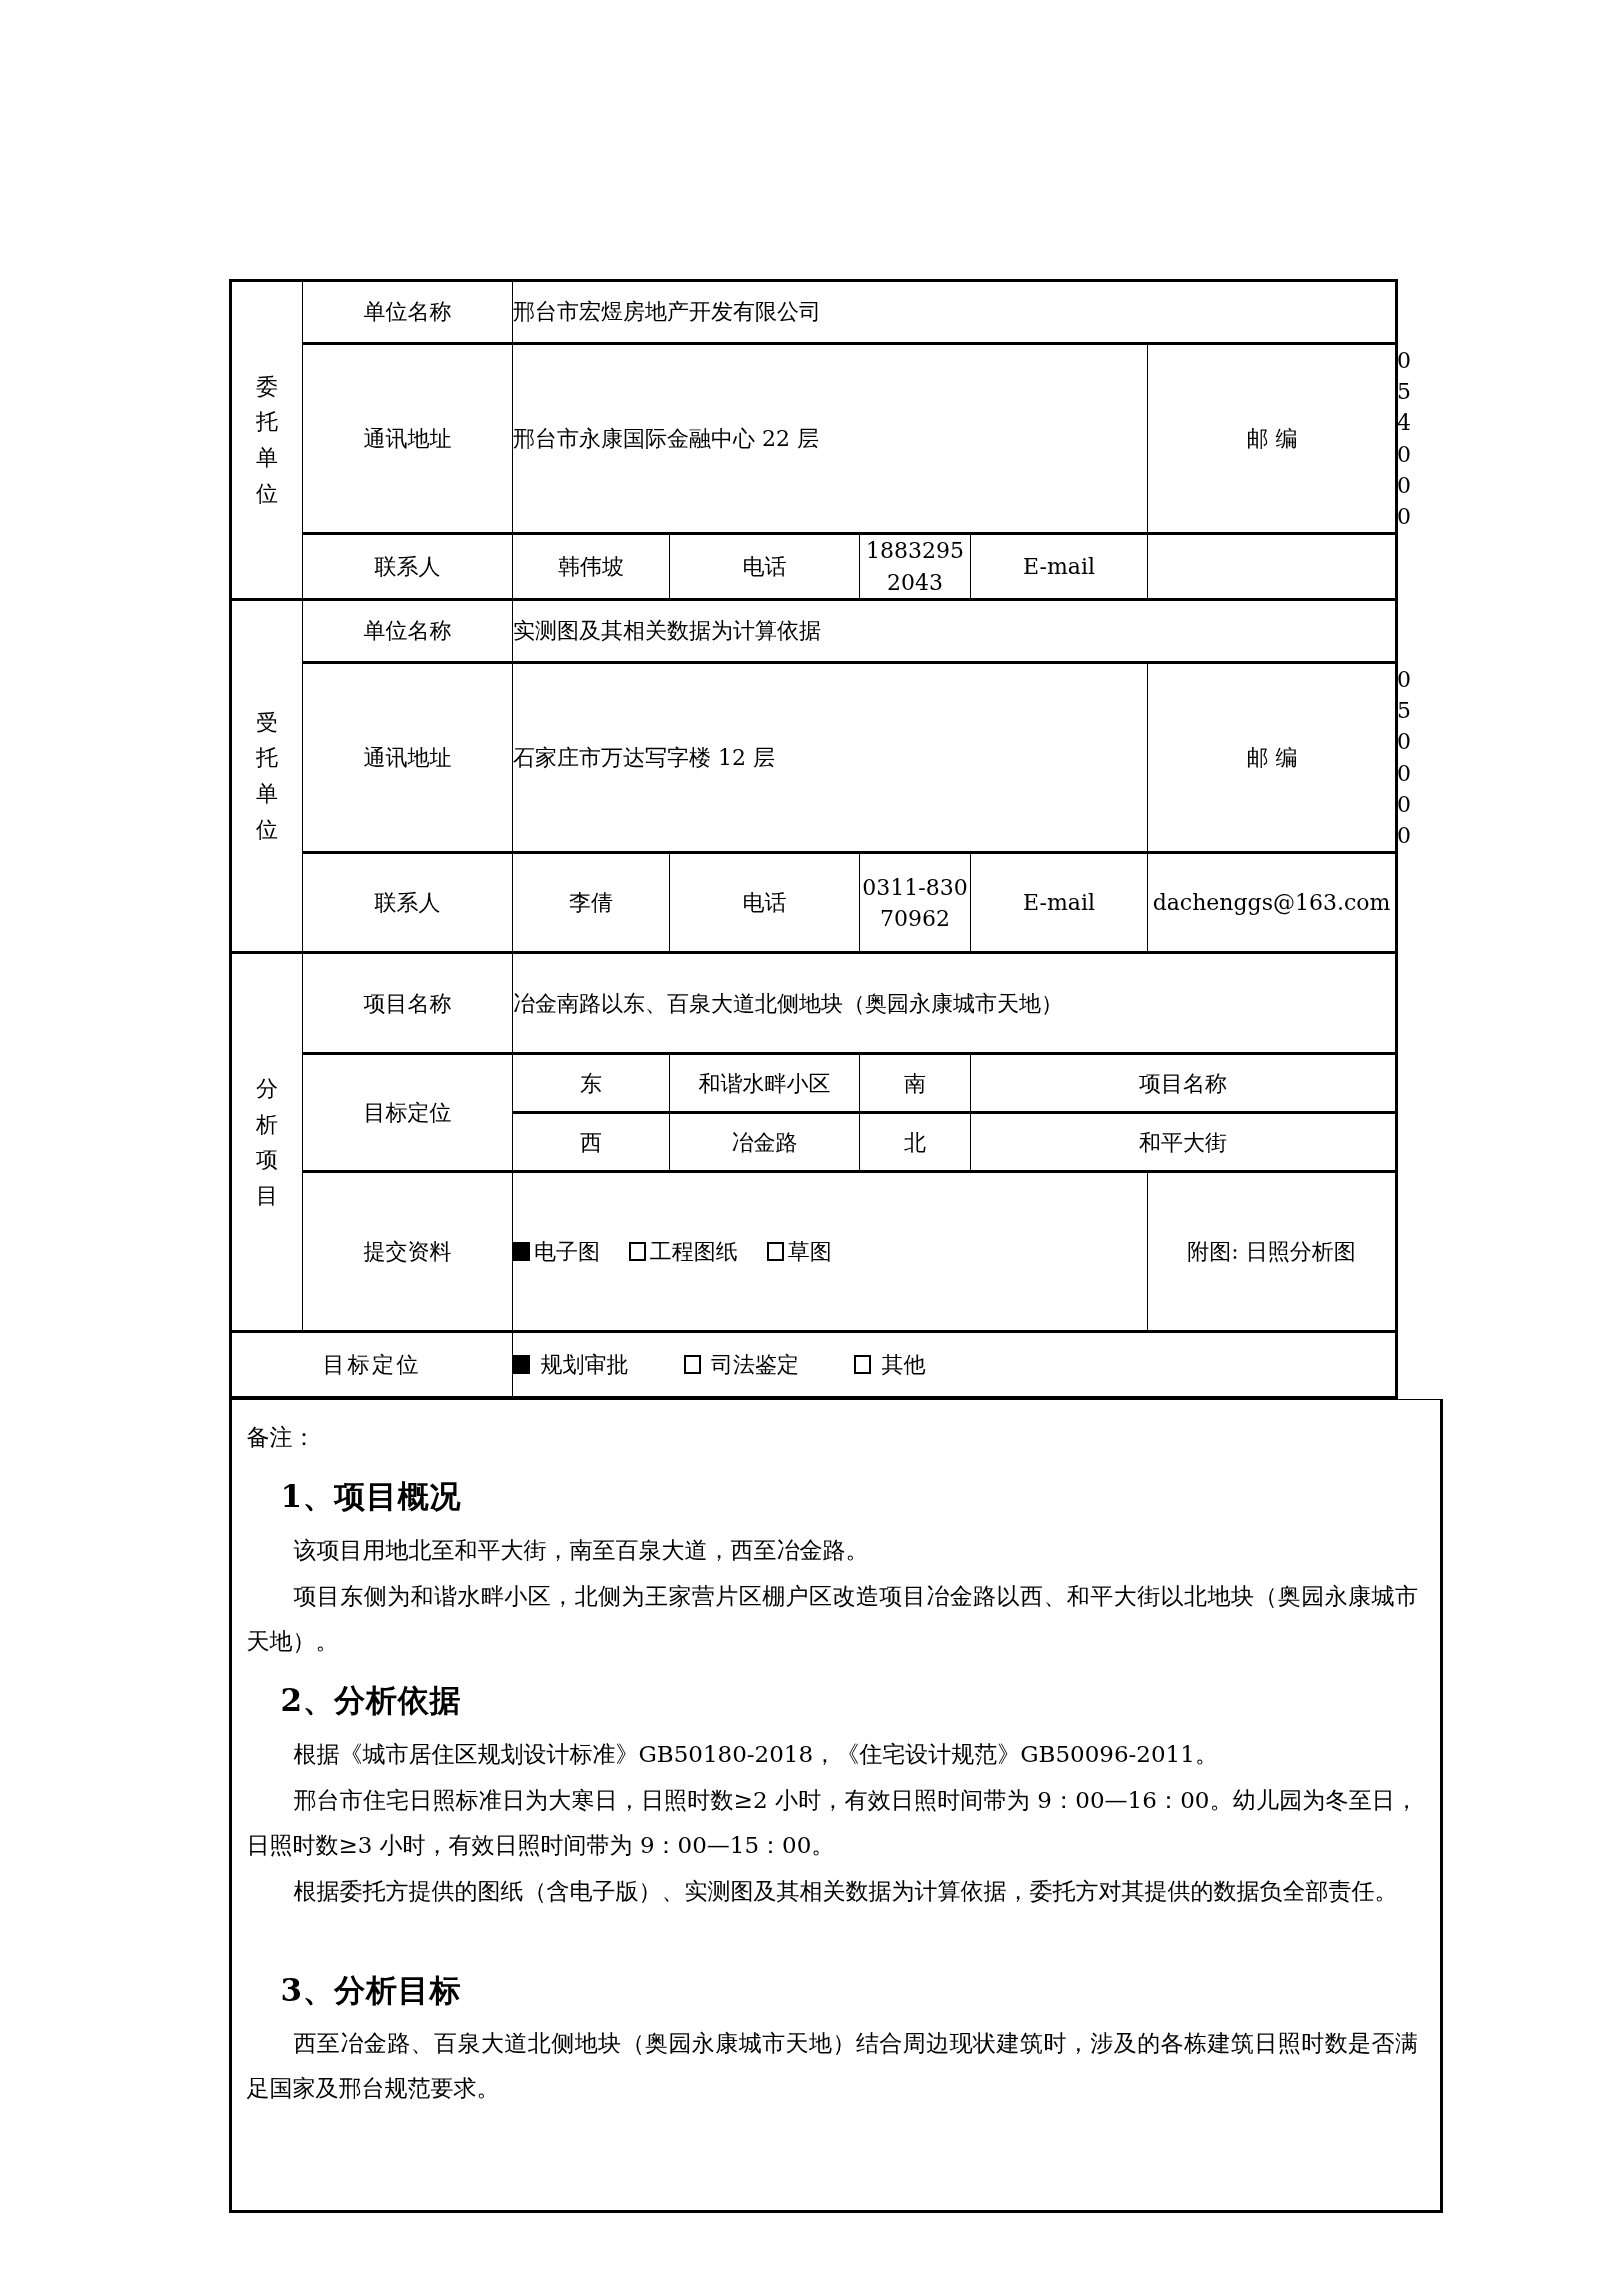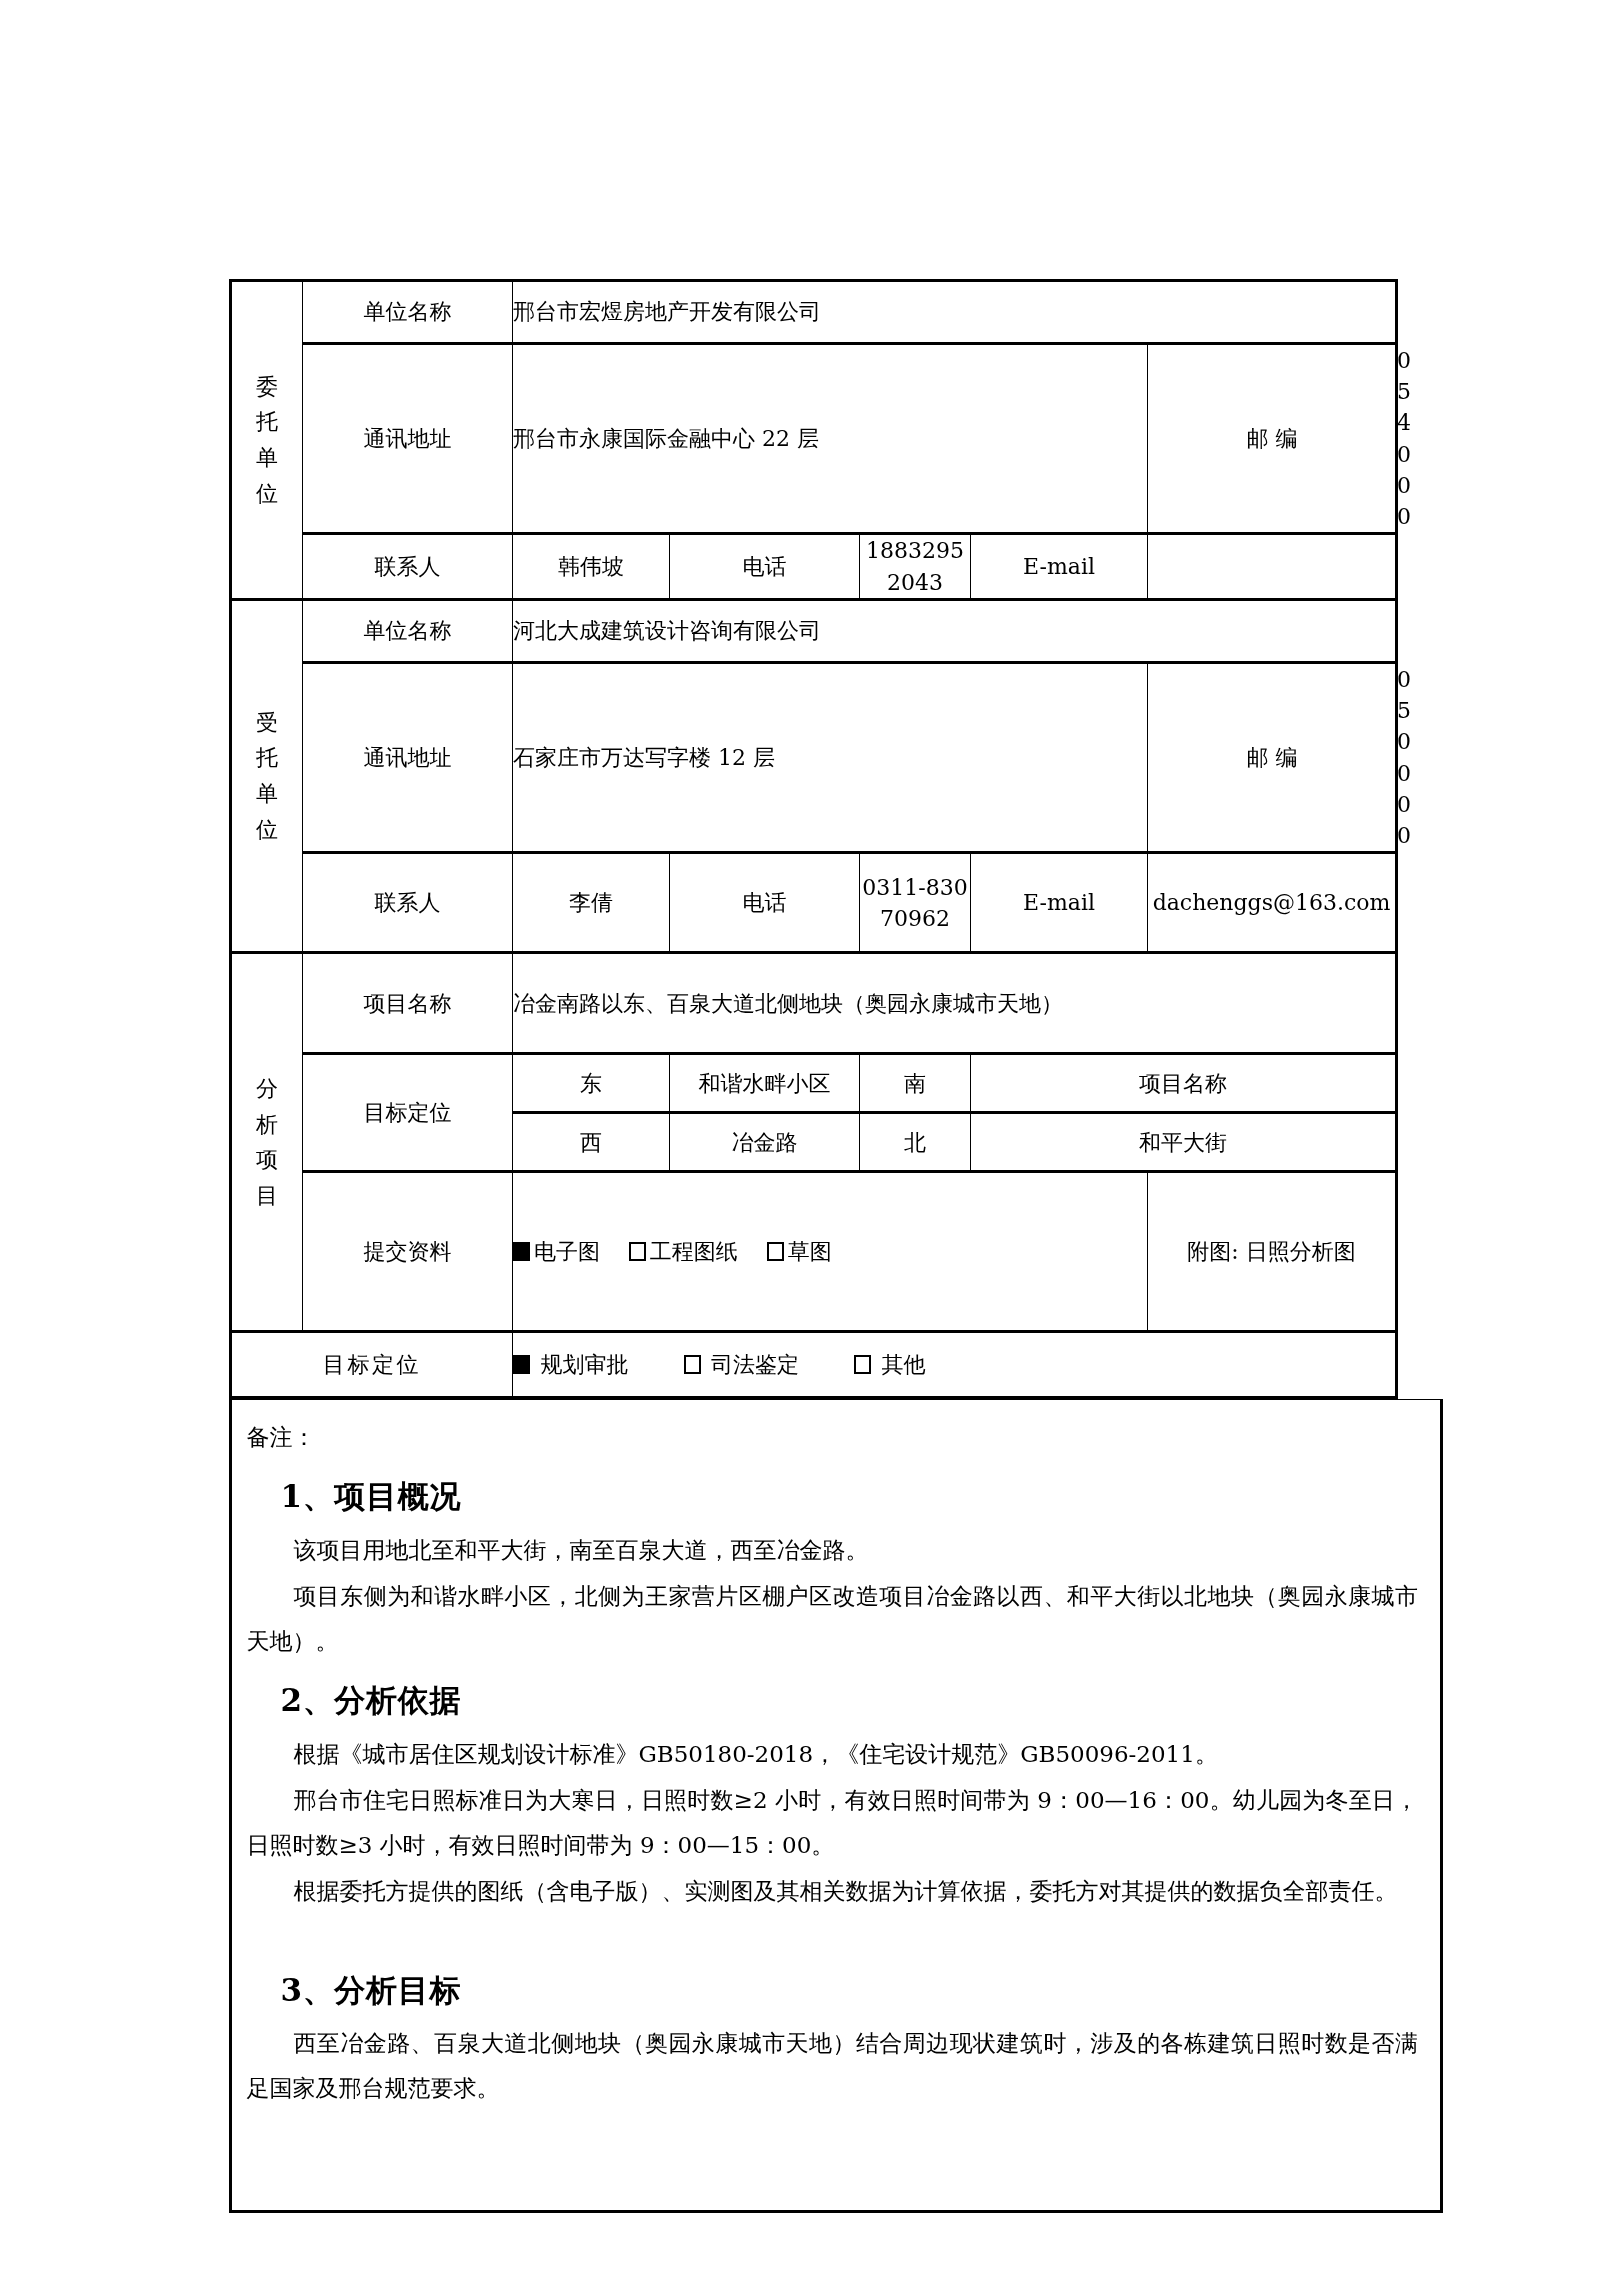--- a/index.html
+++ b/index.html
@@ -200,21 +200,21 @@
       </tr>
 
       <tr>
         <td class="vlabel outer-left thickline" rowspan="3">
           <span>受</span>
           <span>托</span>
           <span>单</span>
           <span>位</span>
         </td>
         <td class="lbl cell-tall-name thickline" colspan="2">单位名称</td>
-        <td class="val thickline outer-right" colspan="5">河北大成建筑设计咨询有限公司</td>
+        <td class="val thickline outer-right" colspan="5">实测图及其相关数据为计算依据</td>
       </tr>
       <tr>
         <td class="lbl cell-tall-addr thickline" colspan="2">通讯地址</td>
         <td class="val thickline" colspan="4">石家庄市万达写字楼 12 层</td>
         <td class="val-c thickline">邮 编</td>
         <td class="val-num thickline outer-right">050000</td>
       </tr>
       <tr>
         <td class="lbl thickline" colspan="2" style="height:97px">联系人</td>
         <td class="val-c thickline">李倩</td>

